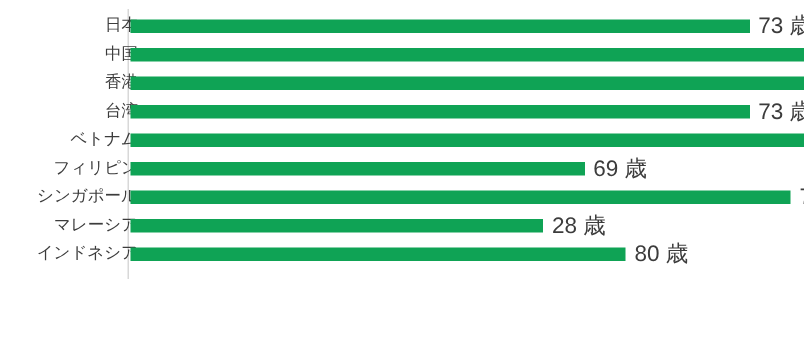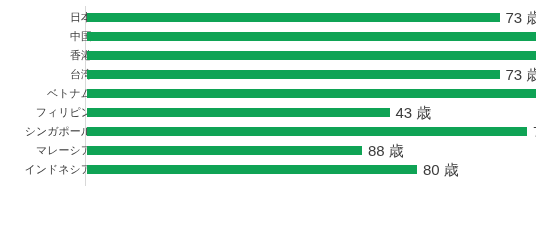--- a/index.html
+++ b/index.html
@@ -123,35 +123,35 @@
       <div class="bar-row" style="top: 84px;">
         <div class="cat-label">ベトナム</div>
         <div class="bar-track">
           <div class="bar" style="width: 495px; background: rgb(15, 163, 85);"></div>
         </div>
       </div>
       <div class="bar-row" style="top: 103px;">
         <div class="cat-label">フィリピン</div>
         <div class="bar-track">
           <div class="bar" style="width: 302.5px; background: rgb(15, 163, 85);"></div>
-          <div class="bar-value" style="left: 308.5px;">43 歳</div>
+          <div class="bar-value" style="left: 308.5px;">69 歳</div>
         </div>
       </div>
       <div class="bar-row" style="top: 122px;">
         <div class="cat-label">シンガポール</div>
         <div class="bar-track">
           <div class="bar" style="width: 440px; background: rgb(15, 163, 85);"></div>
           <div class="bar-value" style="left: 446px;">74 歳</div>
         </div>
       </div>
       <div class="bar-row" style="top: 141px;">
         <div class="cat-label">マレーシア</div>
         <div class="bar-track">
           <div class="bar" style="width: 275px; background: rgb(15, 163, 85);"></div>
-          <div class="bar-value" style="left: 281px;">88 歳</div>
+          <div class="bar-value" style="left: 281px;">28 歳</div>
         </div>
       </div>
       <div class="bar-row" style="top: 160px;">
         <div class="cat-label">インドネシア</div>
         <div class="bar-track">
           <div class="bar" style="width: 330px; background: rgb(15, 163, 85);"></div>
           <div class="bar-value" style="left: 336px;">80 歳</div>
         </div>
       </div>
     </div>

